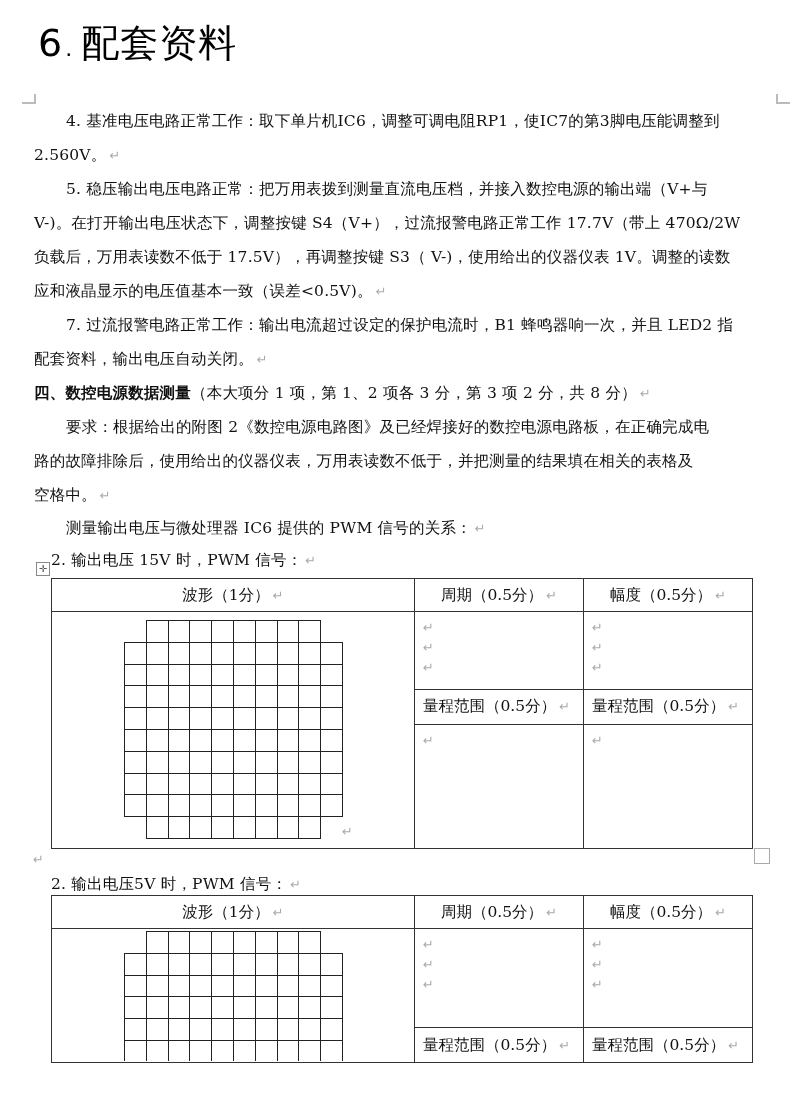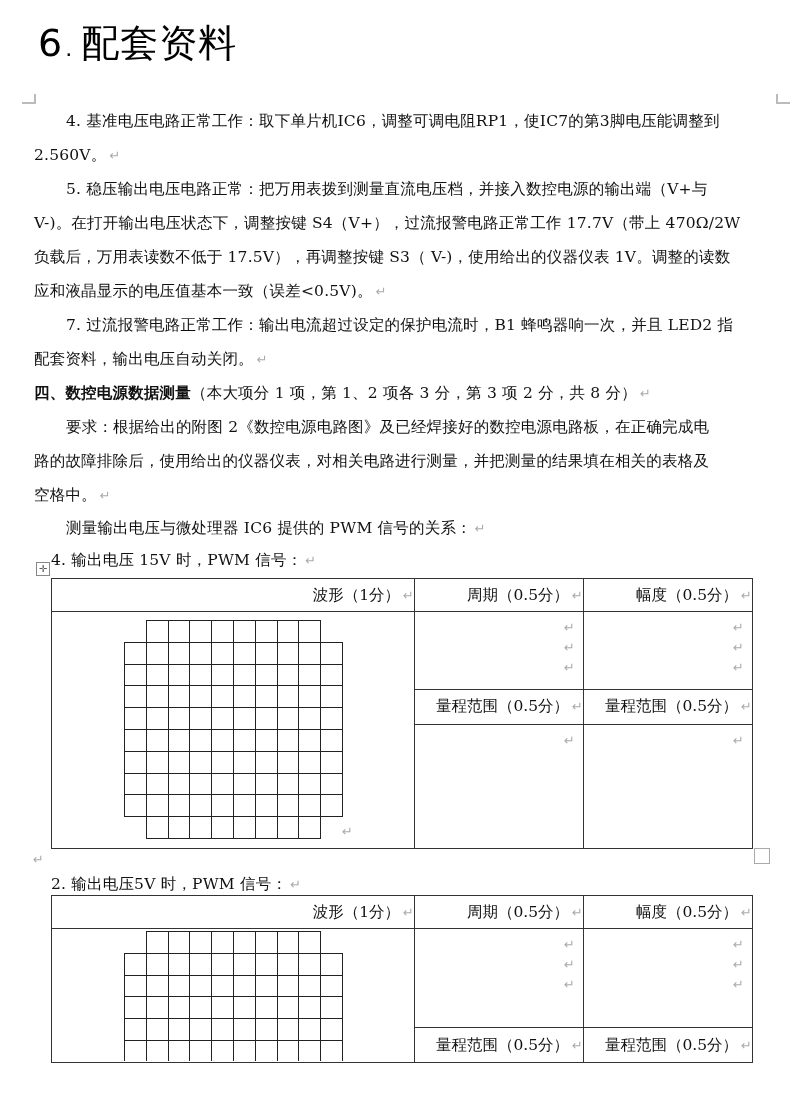--- a/index.html
+++ b/index.html
@@ -9,21 +9,21 @@
            font-size:38px; font-weight:normal; letter-spacing:1px; color:#000; }
   .title .num { font-size:38px; }
   .title .dot { font-size:22px; margin:0 8px 0 2px; }
   .corner { position:absolute; width:12px; height:8px; border-color:#bbb; border-style:solid; }
   .corner.tl { left:22px; top:94px; border-width:0 2px 2px 0; }
   .corner.tr { left:776px; top:94px; border-width:0 0 2px 2px; }
   .line { position:absolute; left:34px; right:26px; font-size:15.5px; line-height:20px; white-space:nowrap; letter-spacing:0.2px; }
   .pm { color:#aaa; font-size:13px; margin-left:3px; font-family:"DejaVu Sans",sans-serif; }
   .bold { font-weight:bold; font-family:"DejaVu Sans","Liberation Sans",sans-serif; }
   table.meas { position:absolute; left:51px; border-collapse:collapse; font-size:15.5px; }
-  table.meas td { border:1.5px solid #333; padding:0; vertical-align:top;text-align:right; }
+  table.meas td { border:1.5px solid #333; padding:0; vertical-align:top; }
   .hdr { text-align:center; vertical-align:middle !important; height:32px; }
   .cellmarks { padding:6px 8px; color:#aaa; font-size:13px; line-height:20px; font-family:"DejaVu Sans",sans-serif; }
   .range { height:34px; vertical-align:middle !important; padding-left:8px !important; white-space:nowrap; }
   .grid-wrap { position:relative; }
   .grid { position:absolute; }
   .gcell { position:absolute; border:1.2px solid #222; box-sizing:border-box; }
   .move-handle { position:absolute; left:36px; top:562px; width:12px; height:12px; border:1px solid #888; font-size:10px;
                  line-height:11px; text-align:center; color:#555; font-family:"DejaVu Sans",sans-serif; }
   .resize-handle { position:absolute; left:754px; top:848px; width:14px; height:14px; border:1px solid #aaa; }
   .loose-pm { position:absolute; color:#aaa; font-size:13px; font-family:"DejaVu Sans",sans-serif; }
@@ -45,27 +45,27 @@
 <div class="line" style="top:247px;"><span>负载后，万用表读数不低于 17.5V），再调整按键 S3（ V-)，使用给出的仪器仪表 1V。调整的读数</span></div>
 <div class="line" style="top:281px;"><span>应和液晶显示的电压值基本一致（误差&lt;0.5V)。</span><span class="pm">↵</span></div>
 <div class="line" style="top:315px; text-indent:32px;"><span>7. 过流报警电路正常工作：输出电流超过设定的保护电流时，B1 蜂鸣器响一次，并且 LED2 指</span></div>
 <div class="line" style="top:349px;"><span>配套资料，输出电压自动关闭。</span><span class="pm">↵</span></div>
 
 <div class="line" style="top:383px;">
   <span class="bold">四、数控电源数据测量</span><span>（本大项分 1 项，第 1、2 项各 3 分，第 3 项 2 分，共 8 分）</span><span class="pm">↵</span>
 </div>
 
 <div class="line" style="top:417px; text-indent:32px;"><span>要求：根据给出的附图 2《数控电源电路图》及已经焊接好的数控电源电路板，在正确完成电</span></div>
-<div class="line" style="top:451px;"><span>路的故障排除后，使用给出的仪器仪表，对相关电路进行测量，并把测量的结果填在相关的表格及</span></div>
+<div class="line" style="top:451px;"><span>路的故障排除后，使用给出的仪器仪表，万用表读数不低于，并把测量的结果填在相关的表格及</span></div>
 <div class="line" style="top:485px;"><span>空格中。</span><span class="pm">↵</span></div>
 
 <div class="line" style="top:518px; text-indent:32px;"><span>测量输出电压与微处理器 IC6 提供的 PWM 信号的关系：</span><span class="pm">↵</span></div>
 
 <div class="move-handle">✛</div>
-<div class="line" style="top:550px; left:51px;"><span>4. 输出电压 15V 时，PWM 信号：</span><span class="pm">↵</span></div>
+<div class="line" style="top:550px; left:51px;"><span>2. 输出电压 15V 时，PWM 信号：</span><span class="pm">↵</span></div>
 
 <table class="meas" style="top:578px;">
   <tbody>
       <tr>
     <td class="hdr" style="width:362px;"><span>波形（1分）</span><span class="pm">↵</span></td>
     <td class="hdr" style="width:168px;"><span>周期（0.5分）</span><span class="pm">↵</span></td>
     <td class="hdr" style="width:168px;"><span>幅度（0.5分）</span><span class="pm">↵</span></td>
   </tr>
   <tr>
     <td rowspan="3" style="height:236px;">

